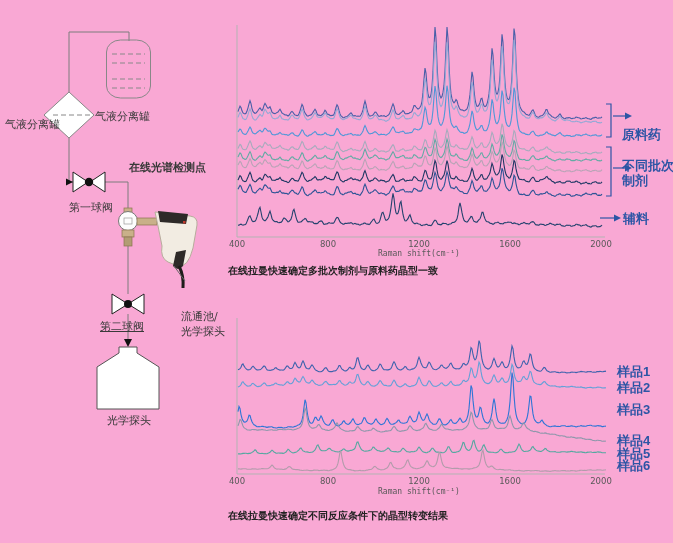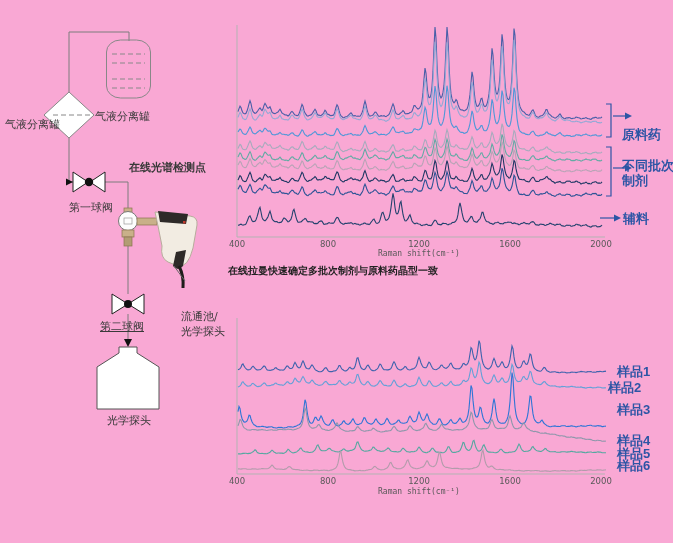--- a/index.html
+++ b/index.html
@@ -125,20 +125,21 @@
         <text x="373" y="184" text-anchor="middle" class="tick">2000</text>
         <text x="191" y="194" text-anchor="middle" class="xlab">Raman shift(cm⁻¹)</text>
         <path d="M10,69.8L11,69.3L12,68.6L13,67.2L14,64.7L15,63.9L16,65.9L17,67.5L18,68.6L19,69.5L20,69.9L21,69.7L22,69.5L23,68.6L24,67.0L25,66.2L26,67.2L27,68.3L28,69.2L29,69.9L30,70.0L31,69.8L32,69.7L33,69.1L34,68.1L35,67.0L36,66.0L37,66.5L38,68.3L39,69.7L40,70.1L41,70.2L42,70.4L43,70.2L44,69.9L45,69.8L46,69.1L47,67.9L48,67.7L49,68.7L50,69.3L51,69.7L52,70.1L53,70.0L54,70.0L55,70.2L56,69.7L57,68.6L58,67.2L59,65.9L60,66.2L61,67.7L62,68.5L63,68.5L64,68.2L65,67.0L66,64.2L67,62.3L68,63.9L69,66.1L70,67.3L71,67.9L72,67.5L73,65.7L74,62.8L75,60.9L76,62.8L77,65.8L78,67.8L79,68.5L80,68.8L81,68.9L82,68.0L83,66.1L84,64.9L85,66.0L86,67.8L87,69.3L88,70.3L89,70.7L90,71.3L91,71.8L92,71.8L93,71.6L94,71.3L95,70.5L96,69.2L97,67.9L98,67.6L99,68.9L100,70.6L101,71.5L102,71.6L103,71.5L104,71.6L105,71.2L106,70.9L107,71.0L108,70.5L109,69.3L110,67.7L111,65.6L112,65.5L113,67.5L114,69.1L115,69.8L116,70.5L117,71.0L118,70.9L119,70.3L120,69.5L121,67.9L122,67.3L123,68.3L124,69.0L125,68.9L126,68.3L127,66.6L128,62.8L129,58.2L130,57.7L131,61.5L132,65.1L133,67.6L134,68.8L135,69.3L136,69.6L137,69.1L138,67.6L139,65.8L140,65.1L141,66.4L142,68.3L143,69.7L144,70.4L145,70.6L146,70.8L147,70.5L148,69.8L149,69.2L150,68.0L151,65.8L152,64.0L153,64.8L154,67.0L155,68.7L156,69.6L157,69.7L158,69.7L159,69.9L160,69.9L161,69.6L162,69.3L163,68.4L164,66.3L165,63.5L166,61.8L167,63.2L168,65.9L169,68.0L170,69.0L171,69.6L172,70.0L173,69.9L174,69.3L175,68.7L176,67.7L177,66.5L178,67.0L179,68.6L180,69.4L181,69.8L182,70.0L183,69.6L184,69.1L185,68.9L186,68.5L187,67.6L188,66.5L189,64.1L190,59.9L191,57.2L192,59.6L193,63.0L194,65.3L195,66.9L196,67.6L197,67.8L198,67.7L199,66.5L200,64.1L201,62.1L202,63.0L203,65.3L204,67.3L205,68.7L206,69.2L207,69.5L208,69.7L209,69.3L210,68.6L211,68.1L212,66.9L213,65.3L214,65.1L215,66.5L216,67.6L217,68.1L218,68.3L219,67.7L220,66.9L221,65.8L222,63.8L223,63.0L224,65.0L225,67.1L226,68.0L227,68.6L228,68.9L229,68.7L230,68.7L231,68.9L232,68.3L233,67.4L234,65.9L235,63.7L236,63.3L237,64.6L238,65.1L239,64.4L240,63.0L241,59.9L242,53.8L243,47.6L244,48.9L245,54.5L246,58.3L247,59.8L248,58.8L249,54.9L250,47.9L251,40.6L252,43.3L253,52.7L254,59.5L255,63.2L256,65.5L257,67.2L258,68.1L259,68.6L260,69.1L261,68.8L262,67.9L263,66.7L264,64.4L265,60.7L266,58.4L267,60.6L268,64.0L269,66.2L270,67.1L271,66.6L272,65.2L273,63.2L274,61.7L275,63.1L276,65.8L277,67.3L278,67.6L279,67.3L280,66.2L281,63.6L282,59.4L283,52.7L284,46.0L285,48.6L286,56.9L287,62.6L288,65.5L289,67.2L290,67.9L291,67.8L292,67.6L293,66.7L294,64.4L295,61.5L296,60.8L297,62.7L298,64.2L299,64.4L300,62.6L301,58.6L302,54.1L303,54.9L304,60.3L305,65.0L306,67.7L307,68.9L308,69.6L309,70.4L310,70.7L311,71.0L312,71.3L313,71.1L314,70.0L315,68.7L316,67.4L317,67.8L318,69.4L319,70.8L320,71.3L321,71.8L322,72.3L323,72.2L324,71.9L325,72.0L326,71.8L327,71.7L328,72.0L329,72.4L330,72.4L331,72.6L332,72.7L333,72.3L334,72.1L335,72.3L336,72.3L337,72.3L338,72.8L339,72.9L340,72.8L341,72.8L342,72.6L343,72.2L344,72.1L345,72.3L346,72.2L347,72.3L348,72.6L349,72.4L350,72.0L351,72.0L352,71.7L353,71.4L354,71.6L355,71.8L356,71.8L357,72.0L358,72.2L359,71.9L360,71.6L361,71.7L362,71.6L363,71.6L364,72.0L365,72.2L366,72.1L367,72.2L368,72.1L369,71.6L370,71.5L371,71.6L372,71.4L373,71.5L374,71.8L375,71.7L376,71.4L377,71.4L378,71.1" fill="none" stroke="#3f63ad" stroke-width="1.1"></path>
         <path d="M10,87.0L11,86.5L12,85.9L13,84.6L14,82.4L15,81.7L16,83.1L17,84.3L18,85.1L19,85.9L20,86.2L21,86.0L22,85.9L23,85.2L24,83.8L25,83.3L26,84.1L27,85.0L28,85.8L29,86.5L30,86.6L31,86.4L32,86.3L33,85.7L34,84.7L35,83.8L36,82.9L37,83.2L38,84.6L39,85.6L40,85.7L41,85.6L42,85.6L43,85.3L44,84.9L45,84.9L46,84.3L47,83.2L48,83.1L49,83.9L50,84.3L51,84.6L52,85.0L53,84.9L54,85.0L55,85.3L56,84.9L57,84.0L58,82.9L59,81.8L60,81.9L61,83.0L62,83.7L63,83.6L64,83.2L65,82.2L66,79.8L67,78.1L68,79.2L69,80.8L70,81.6L71,82.1L72,81.7L73,80.2L74,78.0L75,76.5L76,77.9L77,80.3L78,81.9L79,82.5L80,82.9L81,83.2L82,82.5L83,81.0L84,80.1L85,81.0L86,82.3L87,83.5L88,84.3L89,84.5L90,85.0L91,85.4L92,85.3L93,85.0L94,84.7L95,83.9L96,82.7L97,81.7L98,81.4L99,82.4L100,83.8L101,84.6L102,84.6L103,84.6L104,84.7L105,84.5L106,84.4L107,84.6L108,84.3L109,83.5L110,82.3L111,80.7L112,80.6L113,82.2L114,83.6L115,84.1L116,84.7L117,85.2L118,85.0L119,84.5L120,83.8L121,82.4L122,81.8L123,82.6L124,83.2L125,83.0L126,82.7L127,81.4L128,78.4L129,74.7L130,74.4L131,77.5L132,80.5L133,82.7L134,83.9L135,84.4L136,84.8L137,84.5L138,83.4L139,82.0L140,81.5L141,82.5L142,84.1L143,85.4L144,85.9L145,86.0L146,86.2L147,85.9L148,85.2L149,84.7L150,83.7L151,81.9L152,80.5L153,81.3L154,83.1L155,84.4L156,85.3L157,85.4L158,85.4L159,85.8L160,86.0L161,85.9L162,85.9L163,85.3L164,83.6L165,81.5L166,80.2L167,81.3L168,83.5L169,85.3L170,86.1L171,86.5L172,86.9L173,86.7L174,86.1L175,85.6L176,84.8L177,83.7L178,84.2L179,85.5L180,86.1L181,86.4L182,86.6L183,86.3L184,85.9L185,85.9L186,85.6L187,85.0L188,84.3L189,82.6L190,79.3L191,77.2L192,79.1L193,81.8L194,83.7L195,85.1L196,85.6L197,85.7L198,85.6L199,84.6L200,82.5L201,80.8L202,81.4L203,83.1L204,84.6L205,85.8L206,86.1L207,86.3L208,86.5L209,86.1L210,85.5L211,85.1L212,84.2L213,83.0L214,82.9L215,84.2L216,85.1L217,85.6L218,85.7L219,85.2L220,84.5L221,83.7L222,82.1L223,81.3L224,83.0L225,84.5L226,85.1L227,85.4L228,85.5L229,85.1L230,85.1L231,85.1L232,84.6L233,83.8L234,82.5L235,80.7L236,80.2L237,81.2L238,81.6L239,81.1L240,80.1L241,77.7L242,72.8L243,67.9L244,69.0L245,73.4L246,76.4L247,77.7L248,76.8L249,73.6L250,68.0L251,62.1L252,64.1L253,71.4L254,76.8L255,79.5L256,81.2L257,82.5L258,83.1L259,83.4L260,83.7L261,83.4L262,82.5L263,81.6L264,79.7L265,76.7L266,74.9L267,76.8L268,79.6L269,81.4L270,82.2L271,81.8L272,80.6L273,79.1L274,77.8L275,78.9L276,81.1L277,82.3L278,82.4L279,82.1L280,81.1L281,78.8L282,75.3L283,69.9L284,64.5L285,66.5L286,73.1L287,77.6L288,79.8L289,81.1L290,81.6L291,81.5L292,81.4L293,80.9L294,79.1L295,76.9L296,76.4L297,78.0L298,79.2L299,79.5L300,78.1L301,74.8L302,71.4L303,72.0L304,76.3L305,80.0L306,82.2L307,82.9L308,83.5L309,84.0L310,84.2L311,84.4L312,84.7L313,84.4L314,83.5L315,82.5L316,81.5L317,81.8L318,83.1L319,84.3L320,84.9L321,85.4L322,86.0L323,86.0L324,85.8L325,86.0L326,86.0L327,85.9L328,86.3L329,86.7L330,86.8L331,86.9L332,87.1L333,86.7L334,86.4L335,86.6L336,86.5L337,86.5L338,86.9L339,87.0L340,86.8L341,86.9L342,86.8L343,86.3L344,86.4L345,86.6L346,86.7L347,86.9L348,87.3L349,87.3L350,87.1L351,87.2L352,87.1L353,86.9L354,87.2L355,87.6L356,87.6L357,87.9L358,88.1L359,87.8L360,87.5L361,87.5L362,87.4L363,87.3L364,87.7L365,87.9L366,87.7L367,87.8L368,87.7L369,87.3L370,87.1L371,87.3L372,87.3L373,87.5L374,87.9L375,88.0L376,87.8L377,87.9L378,87.8" fill="none" stroke="#64a0d8" stroke-width="1.1"></path>
         <path d="M10,111.7L11,106.4L12,108.5L13,114.6L14,118.5L15,120.7L16,121.9L17,122.1L18,121.8L19,121.0L20,118.6L21,115.2L22,115.5L23,119.0L24,121.7L25,123.5L26,124.8L27,125.3L28,126.0L29,126.7L30,126.8L31,126.6L32,126.7L33,126.5L34,126.2L35,126.4L36,126.7L37,126.8L38,127.1L39,127.4L40,127.1L41,126.9L42,127.0L43,126.8L44,126.8L45,127.4L46,127.7L47,127.7L48,128.0L49,128.0L50,127.5L51,127.4L52,127.5L53,127.4L54,127.5L55,128.0L56,127.9L57,127.7L58,127.7L59,127.3L60,126.8L61,126.8L62,126.9L63,126.8L64,127.0L65,127.2L66,126.8L67,126.4L68,126.2L69,125.6L70,125.0L71,124.7L72,124.0L73,122.5L74,120.1L75,115.4L76,107.2L77,99.8L78,102.7L79,110.8L80,117.0L81,120.8L82,122.5L83,123.2L84,123.3L85,122.2L86,119.8L87,117.4L88,117.4L89,119.1L90,120.5L91,120.3L92,118.0L93,115.9L94,117.5L95,120.3L96,122.2L97,123.7L98,124.6L99,124.9L100,125.3L101,125.2L102,123.9L103,122.2L104,120.2L105,119.7L106,121.7L107,123.9L108,125.0L109,125.5L110,125.9L111,125.7L112,124.9L113,124.2L114,123.3L115,121.5L116,120.8L117,122.3L118,123.5L119,124.1L120,124.5L121,124.0L122,123.0L123,122.0L124,120.1L125,118.8L126,120.5L127,122.8L128,123.9L129,124.4L130,124.6L131,124.3L132,123.8L133,123.5L134,122.3L135,120.0L136,117.7L137,118.0L138,120.2L139,122.1L140,123.1L141,123.4L142,123.8L143,124.2L144,123.9L145,123.2L146,122.1L147,120.0L148,118.9L149,120.5L150,122.2L151,123.1L152,124.0L153,124.6L154,124.4L155,124.1L156,123.5L157,122.0L158,119.8L159,118.4L160,119.6L161,121.7L162,123.4L163,124.3L164,124.2L165,124.1L166,123.9L167,123.2L168,122.6L169,121.8L170,120.3L171,120.2L172,121.9L173,122.8L174,123.0L175,123.3L176,123.3L177,123.0L178,122.8L179,122.3L180,120.4L181,117.6L182,116.2L183,117.7L184,119.8L185,121.4L186,121.9L187,121.6L188,120.9L189,118.7L190,114.6L191,111.9L192,114.2L193,117.3L194,119.3L195,120.4L196,120.1L197,118.5L198,115.9L199,114.0L200,115.9L201,119.2L202,121.3L203,122.3L204,123.2L205,124.1L206,124.2L207,124.2L208,124.0L209,122.8L210,120.7L211,118.9L212,119.1L213,121.1L214,123.2L215,124.5L216,124.8L217,124.9L218,124.8L219,124.0L220,123.1L221,122.1L222,120.3L223,119.5L224,121.2L225,122.8L226,123.2L227,123.4L228,123.2L229,122.2L230,121.0L231,119.4L232,118.1L233,119.5L234,121.6L235,122.3L236,122.0L237,121.6L238,120.4L239,118.2L240,114.8L241,108.4L242,97.0L243,85.5L244,88.4L245,100.4L246,109.4L247,114.5L248,116.7L249,117.1L250,115.9L251,112.1L252,107.2L253,108.0L254,113.5L255,117.5L256,120.1L257,121.8L258,122.6L259,122.9L260,123.1L261,122.2L262,120.3L263,117.6L264,112.4L265,104.1L266,98.5L267,103.6L268,111.9L269,117.6L270,120.8L271,122.1L272,122.7L273,123.2L274,123.3L275,123.1L276,123.2L277,122.7L278,121.3L279,119.5L280,116.4L281,110.8L282,101.6L283,86.9L284,72.6L285,77.9L286,95.1L287,107.3L288,114.1L289,118.1L290,120.3L291,121.5L292,122.6L293,123.5L294,123.7L295,123.8L296,123.6L297,122.4L298,120.6L299,118.0L300,113.2L301,105.0L302,96.1L303,96.7L304,106.0L305,113.9L306,118.4L307,120.4L308,121.7L309,122.6L310,122.9L311,122.8L312,122.4L313,120.9L314,120.0L315,121.6L316,123.3L317,124.1L318,124.9L319,125.7L320,126.0L321,126.4L322,126.8L323,126.7L324,126.3L325,126.3L326,126.1L327,125.9L328,126.2L329,126.5L330,126.4L331,126.5L332,126.5L333,126.0L334,125.7L335,125.8L336,125.7L337,125.8L338,126.3L339,126.5L340,126.3L341,126.4L342,126.3L343,125.9L344,125.9L345,126.2L346,126.2L347,126.4L348,126.9L349,126.7L350,126.3L351,126.3L352,126.0L353,125.6L354,125.9L355,126.1L356,126.0L357,126.2L358,126.3L359,125.8L360,125.5L361,125.5L362,125.3L363,125.3L364,125.8L365,126.0L366,126.0L367,126.1L368,126.1L369,125.7L370,125.6L371,125.9L372,125.8L373,126.1L374,126.6L375,126.6L376,126.3L377,126.3L378,126.1" fill="none" stroke="#2f75d6" stroke-width="1.1"></path>
         <path d="M10,125.9L11,122.8L12,119.6L13,120.1L14,123.3L15,125.9L16,127.7L17,128.4L18,128.9L19,129.7L20,130.0L21,130.0L22,130.1L23,130.0L24,129.5L25,129.5L26,129.6L27,129.5L28,129.7L29,130.1L30,130.1L31,129.9L32,129.9L33,129.7L34,129.4L35,129.7L36,130.0L37,130.0L38,130.3L39,130.5L40,130.2L41,130.0L42,130.0L43,129.8L44,129.7L45,130.1L46,130.2L47,130.1L48,130.2L49,130.1L50,129.6L51,129.4L52,129.4L53,129.3L54,129.4L55,129.8L56,129.8L57,129.6L58,129.7L59,129.5L60,129.1L61,129.3L62,129.5L63,129.4L64,129.7L65,130.0L66,129.7L67,129.4L68,129.2L69,128.7L70,128.2L71,128.0L72,127.4L73,126.2L74,124.3L75,120.5L76,114.0L77,108.2L78,110.4L79,116.9L80,121.8L81,125.0L82,126.6L83,127.4L84,128.1L85,128.2L86,127.9L87,127.8L88,127.4L89,126.3L90,125.0L91,124.5L92,125.9L93,127.5L94,128.7L95,129.1L96,129.3L97,129.8L98,130.1L99,130.1L100,130.4L101,130.5L102,130.1L103,129.7L104,129.4L105,128.7L106,127.9L107,126.8L108,124.6L109,122.9L110,124.4L111,126.7L112,128.0L113,128.9L114,129.6L115,129.9L116,130.4L117,131.0L118,131.1L119,131.2L120,131.3L121,131.1L122,130.7L123,130.8L124,130.9L125,130.6L126,130.6L127,130.1L128,128.6L129,126.9L130,126.7L131,127.8L132,128.9L133,130.0L134,130.5L135,130.8L136,131.2L137,131.3L138,130.9L139,130.8L140,130.8L141,130.4L142,130.3L143,130.3L144,129.4L145,128.2L146,128.4L147,129.4L148,130.0L149,130.7L150,131.1L151,131.3L152,131.7L153,132.0L154,131.9L155,131.7L156,131.7L157,131.2L158,130.9L159,131.1L160,131.0L161,130.8L162,130.8L163,130.3L164,128.9L165,127.3L166,126.4L167,127.1L168,128.6L169,130.0L170,130.7L171,131.0L172,131.4L173,131.3L174,130.9L175,130.9L176,130.8L177,130.4L178,130.3L179,129.9L180,128.6L181,126.6L182,125.7L183,126.6L184,127.9L185,129.1L186,129.7L187,129.9L188,130.4L189,130.6L190,130.3L191,130.1L192,129.9L193,129.2L194,128.6L195,128.0L196,126.5L197,124.1L198,123.4L199,125.2L200,127.1L201,128.5L202,129.2L203,129.4L204,129.8L205,130.3L206,130.3L207,130.3L208,130.2L209,129.6L210,128.8L211,128.0L212,126.7L213,124.7L214,124.4L215,126.2L216,127.6L217,128.5L218,129.0L219,129.0L220,129.0L221,129.5L222,129.6L223,129.8L224,130.2L225,130.3L226,130.0L227,129.9L228,129.8L229,129.5L230,129.6L231,129.9L232,129.8L233,129.7L234,129.8L235,129.3L236,128.5L237,128.1L238,127.4L239,126.2L240,124.8L241,122.2L242,117.2L243,112.3L244,113.6L245,118.6L246,122.5L247,125.1L248,126.5L249,127.4L250,128.4L251,128.8L252,128.8L253,128.9L254,128.9L255,128.6L256,128.6L257,128.8L258,128.7L259,128.4L260,128.0L261,126.6L262,124.0L263,120.9L264,119.5L265,121.7L266,124.8L267,126.8L268,127.7L269,128.3L270,128.7L271,128.5L272,128.3L273,128.4L274,128.3L275,128.2L276,128.4L277,128.1L278,127.1L279,125.7L280,123.0L281,118.5L282,115.8L283,118.8L284,123.0L285,125.8L286,127.7L287,128.5L288,128.6L289,128.7L290,128.6L291,128.1L292,127.8L293,127.1L294,125.3L295,123.0L296,122.8L297,124.7L298,126.6L299,128.0L300,128.7L301,129.2L302,130.1L303,130.7L304,130.9L305,131.3L306,131.6L307,131.4L308,131.5L309,131.9L310,132.1L311,132.4L312,133.0L313,133.2L314,133.1L315,133.2L316,133.2L317,132.9L318,133.1L319,133.6L320,133.7L321,133.9L322,134.3L323,134.2L324,134.1L325,134.2L326,134.2L327,134.2L328,134.7L329,135.2L330,135.3L331,135.7L332,135.9L333,135.7L334,135.7L335,136.0L336,136.1L337,136.3L338,136.9L339,137.2L340,137.1L341,137.3L342,137.3L343,136.9L344,137.0L345,137.4L346,137.4L347,137.7L348,138.1L349,138.1L350,137.9L351,138.0L352,137.9L353,137.8L354,138.2L355,138.6L356,138.8L357,139.1L358,139.5L359,139.3L360,139.2L361,139.4L362,139.4L363,139.6L364,140.1L365,140.5L366,140.5L367,140.7L368,140.7L369,140.3L370,140.3L371,140.5L372,140.5L373,140.7L374,141.2L375,141.2L376,141.1L377,141.2L378,141.0" fill="none" stroke="#8e97ab" stroke-width="1.1"></path>
         <path d="M10,153.9L11,153.8L12,153.9L13,154.0L14,153.6L15,153.4L16,153.4L17,153.2L18,153.2L19,153.5L20,153.6L21,153.4L22,153.4L23,153.1L24,152.4L25,151.7L26,150.8L27,149.8L28,150.5L29,152.1L30,152.9L31,153.2L32,153.5L33,153.5L34,153.3L35,153.5L36,153.7L37,153.6L38,153.8L39,153.8L40,153.3L41,152.8L42,152.2L43,151.2L44,150.3L45,150.9L46,152.0L47,152.6L48,153.1L49,153.2L50,153.0L51,153.0L52,153.1L53,153.0L54,153.1L55,153.4L56,153.2L57,152.6L58,152.0L59,150.7L60,149.3L61,149.9L62,151.2L63,151.9L64,152.5L65,152.9L66,152.7L67,152.4L68,152.2L69,151.6L70,150.7L71,149.9L72,148.5L73,148.0L74,149.5L75,150.9L76,151.3L77,151.7L78,152.0L79,151.9L80,152.1L81,152.5L82,152.5L83,152.3L84,152.2L85,151.7L86,150.8L87,149.8L88,148.1L89,145.5L90,144.8L91,147.1L92,149.1L93,150.2L94,150.8L95,150.8L96,150.7L97,150.8L98,150.6L99,149.9L100,149.0L101,148.3L102,148.6L103,149.6L104,150.5L105,150.8L106,151.0L107,151.6L108,151.8L109,151.8L110,152.0L111,151.8L112,151.2L113,150.8L114,150.3L115,149.2L116,148.8L117,149.8L118,150.5L119,150.9L120,151.1L121,150.9L122,150.5L123,150.4L124,150.3L125,149.8L126,149.3L127,148.1L128,145.4L129,142.3L130,142.0L131,144.6L132,147.1L133,149.0L134,150.0L135,150.6L136,151.1L137,151.3L138,151.1L139,151.0L140,151.0L141,150.6L142,150.3L143,150.0L144,148.8L145,147.2L146,147.3L147,148.6L148,149.4L149,150.2L150,150.6L151,150.8L152,151.1L153,151.5L154,151.3L155,151.1L156,151.0L157,150.4L158,149.6L159,148.9L160,148.0L161,148.4L162,150.0L163,151.0L164,151.3L165,151.5L166,151.7L167,151.6L168,151.6L169,152.0L170,151.9L171,151.7L172,151.5L173,150.6L174,149.0L175,148.1L176,148.8L177,149.9L178,150.9L179,151.7L180,151.8L181,152.0L182,152.1L183,151.8L184,151.6L185,151.7L186,151.6L187,151.3L188,151.1L189,150.2L190,148.2L191,147.0L192,148.2L193,149.7L194,150.8L195,151.8L196,152.2L197,152.4L198,152.7L199,152.6L200,152.1L201,151.7L202,151.0L203,149.6L204,148.3L205,148.3L206,149.7L207,151.0L208,151.9L209,152.1L210,152.1L211,152.3L212,152.4L213,152.4L214,152.7L215,152.8L216,152.4L217,151.9L218,150.9L219,149.0L220,146.8L221,146.8L222,148.8L223,150.6L224,152.0L225,152.5L226,152.4L227,152.4L228,152.3L229,151.8L230,151.6L231,151.3L232,150.3L233,148.6L234,145.8L235,142.5L236,142.7L237,146.0L238,148.4L239,149.5L240,150.3L241,150.5L242,149.7L243,148.2L244,145.3L245,141.1L246,140.4L247,144.3L248,147.6L249,149.5L250,150.8L251,151.2L252,150.8L253,150.1L254,148.5L255,145.8L256,144.8L257,147.0L258,149.3L259,150.8L260,151.8L261,152.1L262,152.1L263,152.3L264,152.3L265,152.2L266,152.5L267,152.7L268,152.6L269,152.4L270,152.1L271,151.0L272,149.6L273,149.1L274,149.9L275,151.1L276,152.1L277,152.6L278,152.6L279,152.7L280,152.6L281,152.2L282,152.1L283,152.2L284,152.0L285,151.8L286,151.8L287,151.2L288,150.1L289,148.5L290,146.1L291,144.1L292,145.5L293,148.2L294,149.8L295,150.8L296,151.5L297,151.5L298,151.3L299,151.3L300,151.1L301,150.7L302,150.3L303,149.2L304,147.2L305,146.6L306,148.1L307,149.3L308,150.1L309,150.8L310,151.0L311,151.1L312,151.5L313,151.4L314,150.9L315,150.4L316,149.5L317,148.4L318,148.8L319,150.1L320,150.8L321,151.3L322,151.8L323,151.8L324,151.7L325,151.8L326,151.7L327,151.6L328,152.0L329,152.2L330,152.2L331,152.3L332,152.3L333,151.9L334,151.7L335,151.8L336,151.7L337,151.7L338,152.0L339,152.1L340,151.9L341,151.9L342,151.8L343,151.4L344,151.4L345,151.7L346,151.7L347,151.9L348,152.3L349,152.2L350,152.0L351,152.1L352,152.0L353,151.8L354,152.1L355,152.4L356,152.4L357,152.6L358,152.7L359,152.4L360,152.1L361,152.2L362,152.0L363,152.0L364,152.3L365,152.5L366,152.3L367,152.4L368,152.4L369,152.0L370,151.9L371,152.1L372,152.1L373,152.3L374,152.7L375,152.8L376,152.7L377,152.8L378,152.7" fill="none" stroke="#55a8a0" stroke-width="1.1"></path>
         <path d="M10,168.9L11,168.9L12,169.0L13,169.1L14,168.9L15,168.7L16,168.8L17,168.8L18,168.8L19,169.2L20,169.3L21,169.2L22,169.3L23,169.2L24,168.9L25,168.9L26,169.0L27,168.9L28,169.0L29,169.3L30,169.2L31,169.0L32,169.0L33,168.8L34,168.5L35,168.6L36,168.7L37,168.7L38,168.8L39,168.8L40,168.4L41,167.9L42,167.3L43,166.1L44,165.1L45,165.9L46,167.3L47,168.2L48,168.8L49,169.1L50,169.0L51,169.0L52,169.2L53,169.1L54,169.2L55,169.5L56,169.4L57,169.1L58,168.9L59,168.2L60,167.2L61,166.5L62,166.8L63,167.7L64,168.7L65,169.3L66,169.4L67,169.5L68,169.6L69,169.6L70,169.5L71,169.9L72,170.1L73,170.2L74,170.4L75,170.5L76,170.3L77,170.2L78,170.3L79,170.1L80,170.2L81,170.5L82,170.6L83,170.5L84,170.6L85,170.4L86,170.1L87,170.1L88,170.2L89,170.1L90,170.3L91,170.6L92,170.5L93,170.4L94,170.4L95,170.2L96,170.1L97,170.3L98,170.4L99,170.4L100,170.6L101,170.7L102,170.3L103,170.1L104,169.9L105,169.4L106,169.0L107,168.6L108,167.7L109,166.0L110,163.2L111,158.1L112,151.9L113,151.7L114,157.6L115,162.5L116,165.6L117,167.5L118,168.5L119,169.1L120,169.5L121,169.6L122,169.6L123,169.9L124,170.2L125,170.3L126,170.6L127,170.9L128,170.7L129,170.7L130,170.7L131,170.5L132,170.4L133,170.6L134,170.7L135,170.6L136,170.8L137,170.7L138,170.3L139,170.1L140,170.0L141,169.6L142,169.5L143,169.5L144,168.9L145,167.9L146,166.8L147,166.3L148,167.1L149,168.2L150,168.9L151,169.2L152,169.6L153,169.9L154,169.8L155,169.7L156,169.5L157,169.0L158,168.5L159,168.0L160,167.0L161,165.0L162,162.8L163,162.5L164,164.5L165,166.4L166,167.5L167,167.8L168,168.2L169,168.6L170,168.7L171,168.7L172,168.8L173,168.5L174,167.9L175,167.5L176,166.7L177,165.3L178,163.2L179,160.5L180,159.9L181,162.6L182,165.3L183,166.6L184,167.2L185,167.9L186,168.2L187,168.3L188,168.7L189,168.8L190,168.5L191,168.3L192,168.1L193,167.6L194,167.2L195,166.9L196,166.0L197,164.4L198,162.2L199,160.6L200,161.9L201,164.1L202,165.5L203,166.0L204,166.5L205,166.7L206,166.4L207,165.7L208,164.5L209,161.8L210,157.4L211,152.6L212,152.8L213,157.8L214,162.3L215,164.9L216,166.1L217,166.9L218,167.4L219,167.4L220,167.5L221,167.9L222,168.0L223,168.2L224,168.5L225,168.5L226,168.3L227,168.4L228,168.4L229,168.2L230,168.4L231,168.7L232,168.8L233,168.9L234,169.1L235,168.9L236,168.7L237,168.8L238,168.7L239,168.7L240,168.9L241,169.1L242,168.9L243,168.8L244,168.7L245,168.3L246,167.9L247,167.8L248,167.4L249,166.9L250,166.3L251,165.0L252,162.3L253,158.0L254,152.2L255,150.3L256,155.4L257,160.8L258,164.0L259,165.8L260,166.9L261,167.1L262,166.7L263,166.1L264,166.0L265,166.8L266,168.0L267,168.8L268,169.2L269,169.5L270,169.7L271,169.5L272,169.4L273,169.5L274,169.6L275,169.6L276,169.9L277,170.1L278,170.0L279,170.0L280,170.0L281,169.8L282,169.8L283,170.1L284,170.2L285,170.3L286,170.7L287,170.7L288,170.5L289,170.6L290,170.5L291,170.4L292,170.6L293,170.8L294,170.9L295,171.0L296,171.1L297,170.8L298,170.6L299,170.6L300,170.5L301,170.5L302,170.7L303,170.9L304,170.8L305,170.8L306,170.8L307,170.5L308,170.5L309,170.6L310,170.7L311,170.8L312,171.1L313,171.2L314,171.1L315,171.1L316,171.0L317,170.8L318,170.9L319,171.1L320,171.1L321,171.3L322,171.4L323,171.2L324,171.0L325,170.9L326,170.8L327,170.6L328,170.8L329,171.0L330,170.9L331,171.0L332,171.0L333,170.7L334,170.5L335,170.6L336,170.5L337,170.6L338,170.9L339,171.0L340,170.9L341,171.0L342,170.9L343,170.6L344,170.6L345,170.8L346,170.8L347,170.9L348,171.1L349,171.0L350,170.7L351,170.6L352,170.4L353,170.2L354,170.3L355,170.5L356,170.4L357,170.4L358,170.5L359,170.2L360,170.0L361,170.0L362,169.9L363,169.8L364,170.2L365,170.3L366,170.2L367,170.3L368,170.2L369,169.9L370,169.9L371,170.0L372,169.9L373,170.0L374,170.3L375,170.2L376,170.0L377,170.0L378,169.8" fill="none" stroke="#b29cab" stroke-width="1.1"></path>
       </svg>
     <div class="blabel" style="left:389px;top:64px;text-align:center;">样品1</div>
-    <div class="blabel" style="left:380px;top:80px;">样品2</div>
+    <div class="blabel" style="left:389px;top:80px;">样品2</div>
     <div class="blabel" style="left:389px;top:102px;">样品3</div>
     <div class="blabel" style="left:389px;top:133px;text-align:center;">样品4</div>
     <div class="blabel" style="left:389px;top:146px;">样品5</div>
     <div class="blabel" style="left:389px;top:158px;">样品6</div>
+    <div class="caption" style="top:209px;">在线拉曼快速确定不同反应条件下的晶型转变结果</div>
   </div>
 
 </div>
 
 </body></html>

